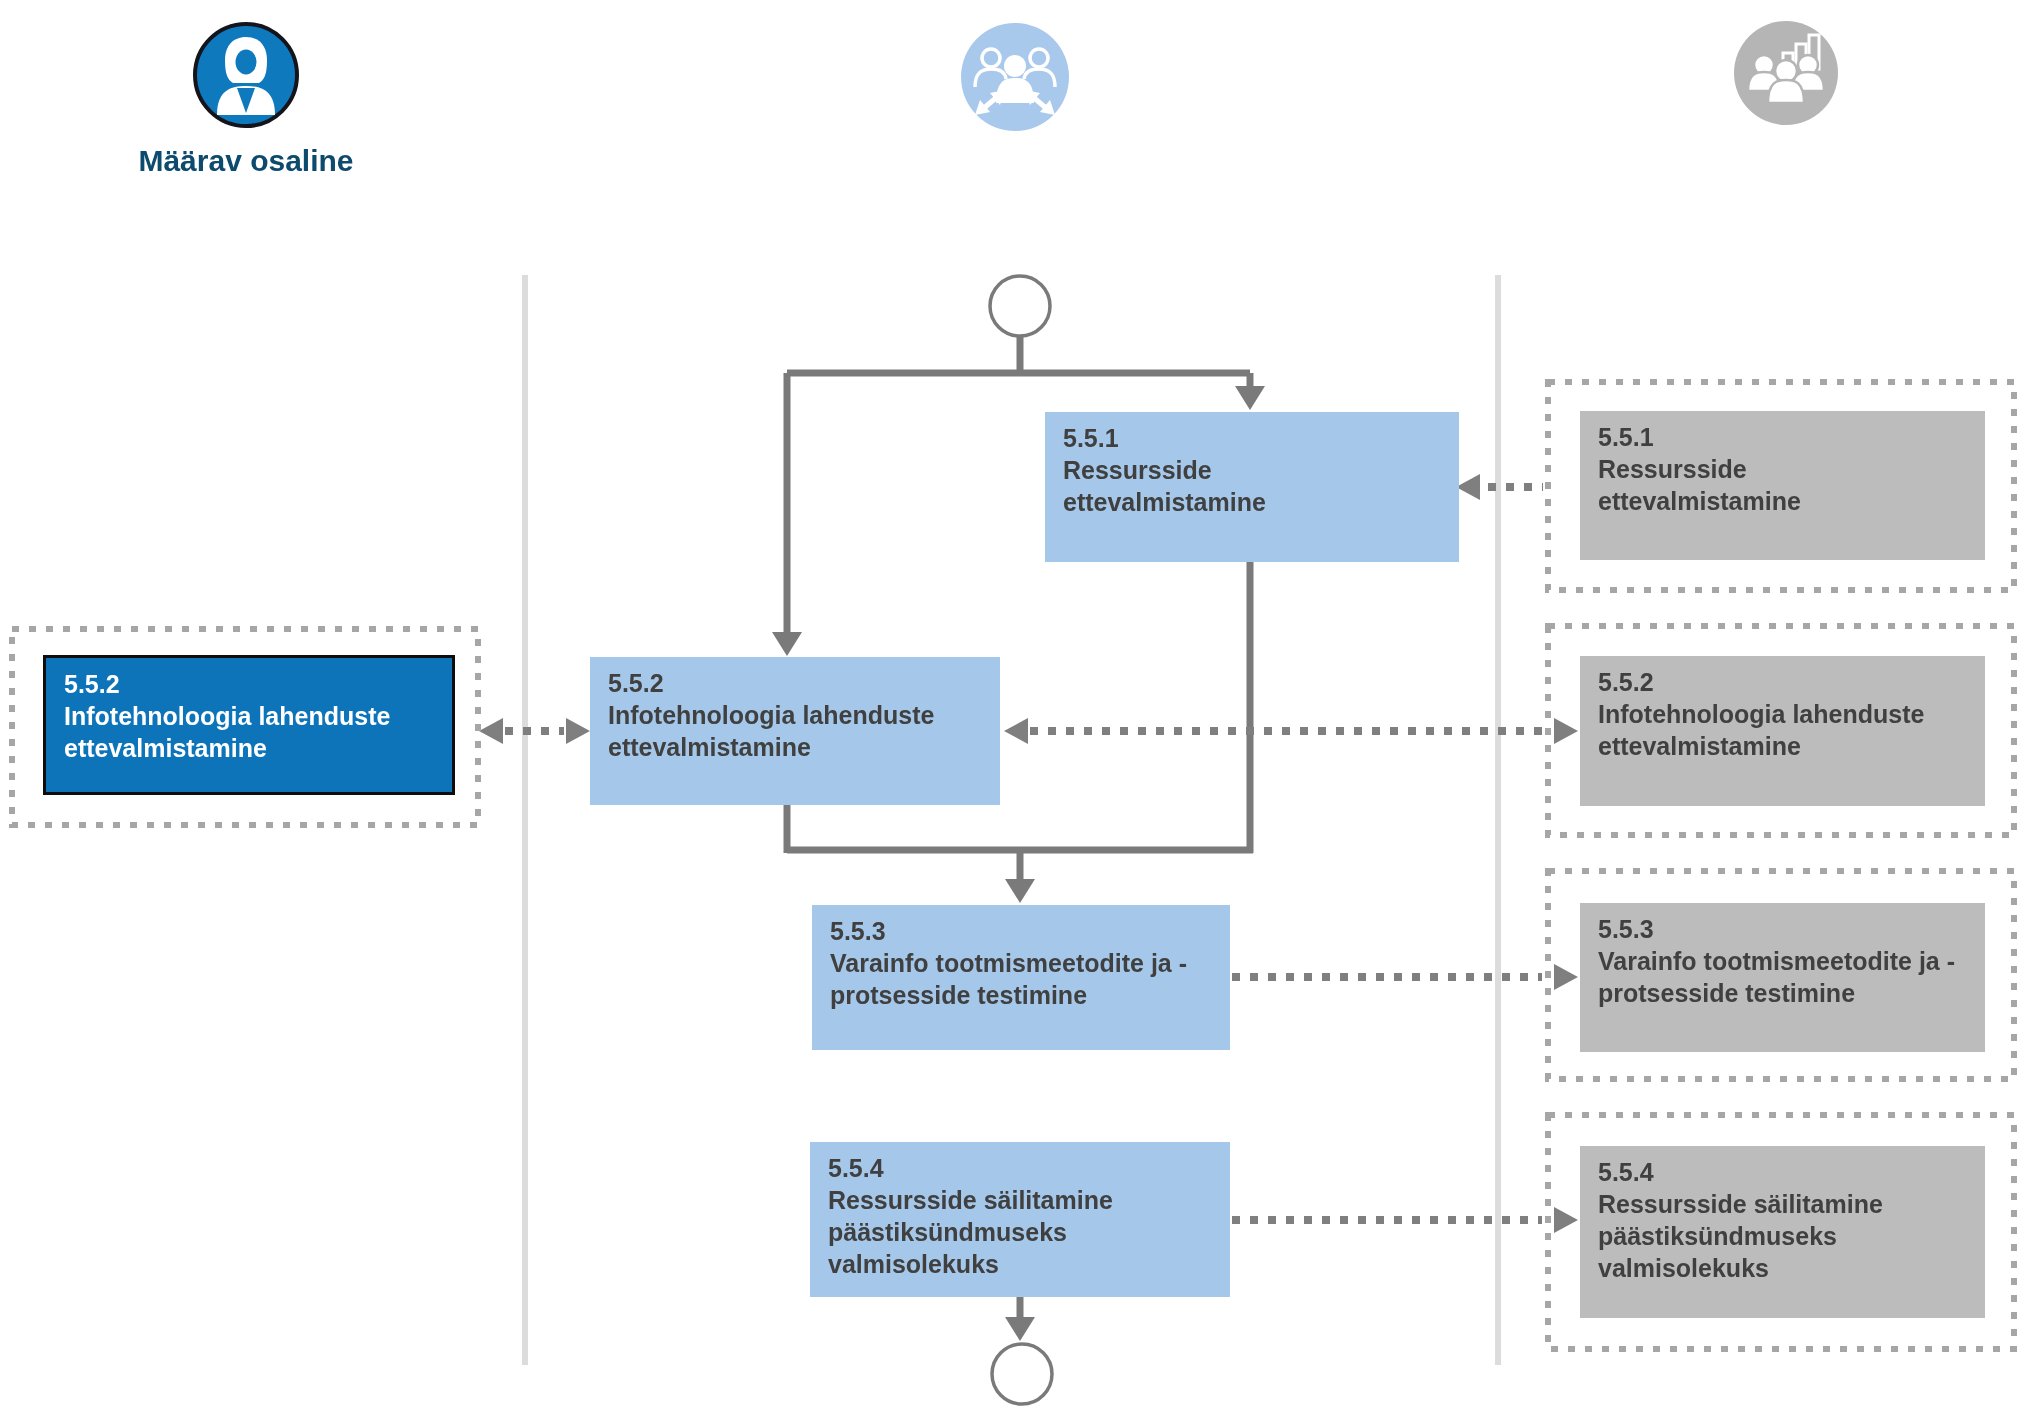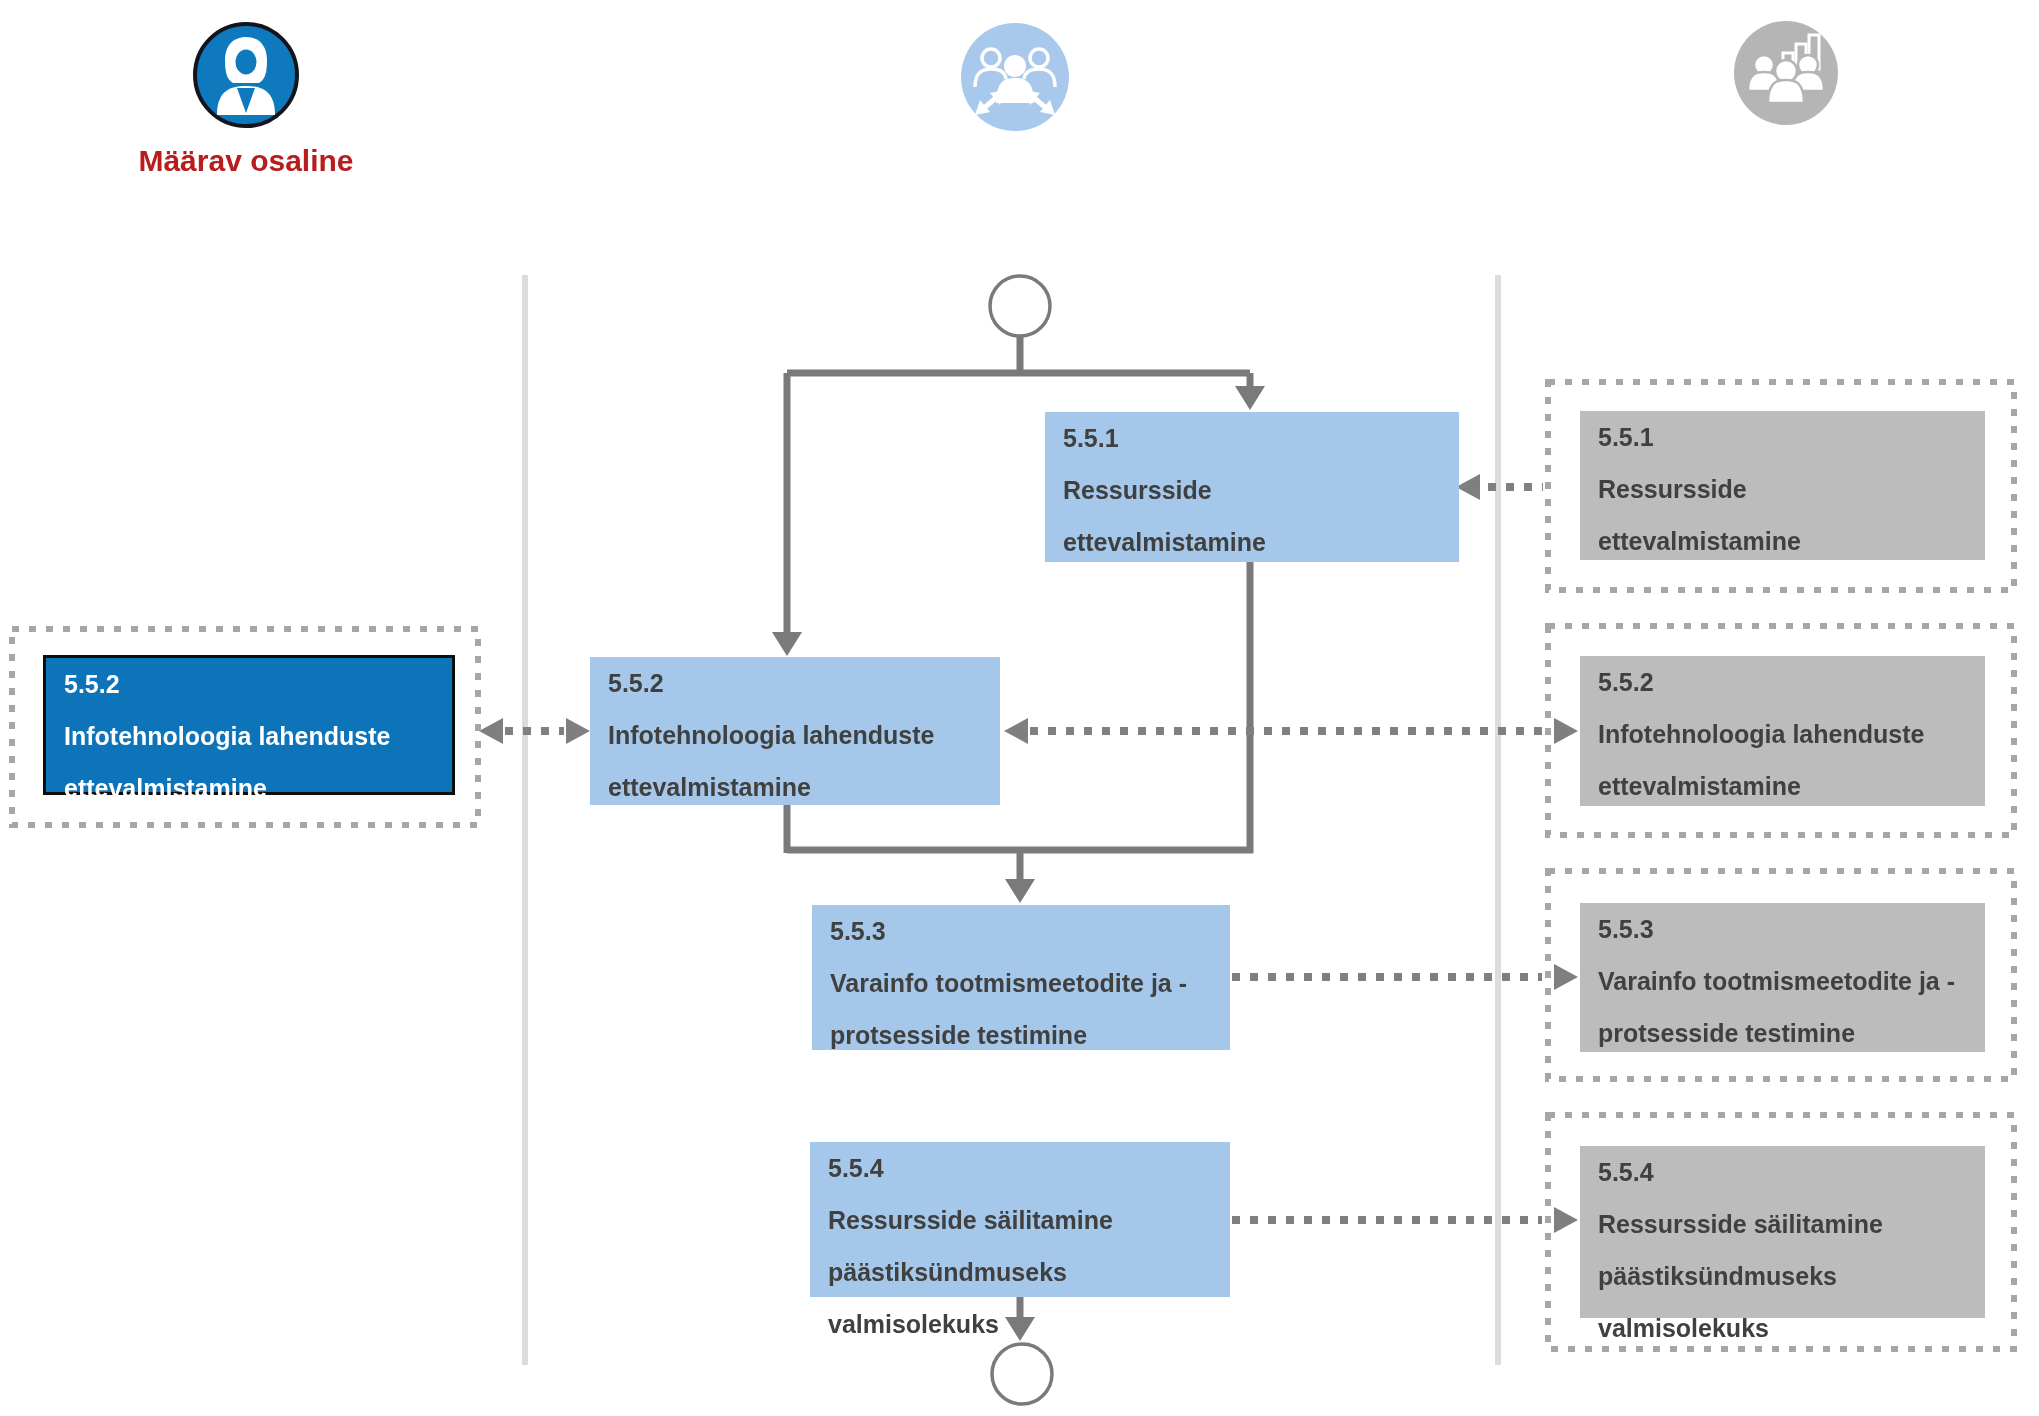--- a/index.html
+++ b/index.html
@@ -1,28 +1,28 @@
 <!DOCTYPE html>
 <html style="--task_blue: #a5c8ea; --task_dark_blue: #0d74ba; --task_gray: #bcbcbc; --role_determiner_circle: #0f79be; --role_lead_circle: #a9c9ec; --role_assigned_circle: #b5b5b5; --flow_line: #7a7a7a; --dotted_line: #7f7f7f; --container_border: #a6a6a6; --lane_divider: #dcdcdc;"><head>
 <meta charset="utf-8">
 <style>
   html,body{margin:0;padding:0;background:#ffffff;}
   body{font-family:"Liberation Sans", sans-serif;}
   #canvas{position:relative;width:2039px;height:1416px;background:#fff;overflow:hidden;}
   #wires{position:absolute;left:0;top:0;}
 
   
-  .role-label{position:absolute;text-align:center;font-weight:bold;font-size:30px;line-height:36px;color:#b91c1c;}
+  .role-label{position:absolute;text-align:center;font-weight:bold;font-size:30px;line-height:36px;color:#0c4a6e;}
   .role-icon{position:absolute;}
 
   
   .task{position:absolute;box-sizing:border-box;padding:10px 18px 0 18px;
         font-weight:bold;font-size:25px;line-height:32px;color:#404040;}
   .task .code{white-space:nowrap;}
-  .task .line{white-space:nowrap;margin-top:20px;}
+  .task .line{white-space:nowrap;}
   .task.blue{background:var(--task_blue);}
   .task.gray{background:var(--task_gray);}
   .task.darkblue{background:var(--task_dark_blue);color:#ffffff;border:3px solid #0d0d0d;}
 
   
   .divider{stroke:var(--lane_divider);stroke-width:6;}
   .flow{stroke:var(--flow_line);stroke-width:7;fill:none;}
   .flow-head{fill:var(--flow_line);stroke:none;}
   .event{fill:#ffffff;stroke:var(--flow_line);stroke-width:3.5;}
   .dotted{stroke:var(--dotted_line);stroke-width:8;fill:none;stroke-dasharray:8 10;}

